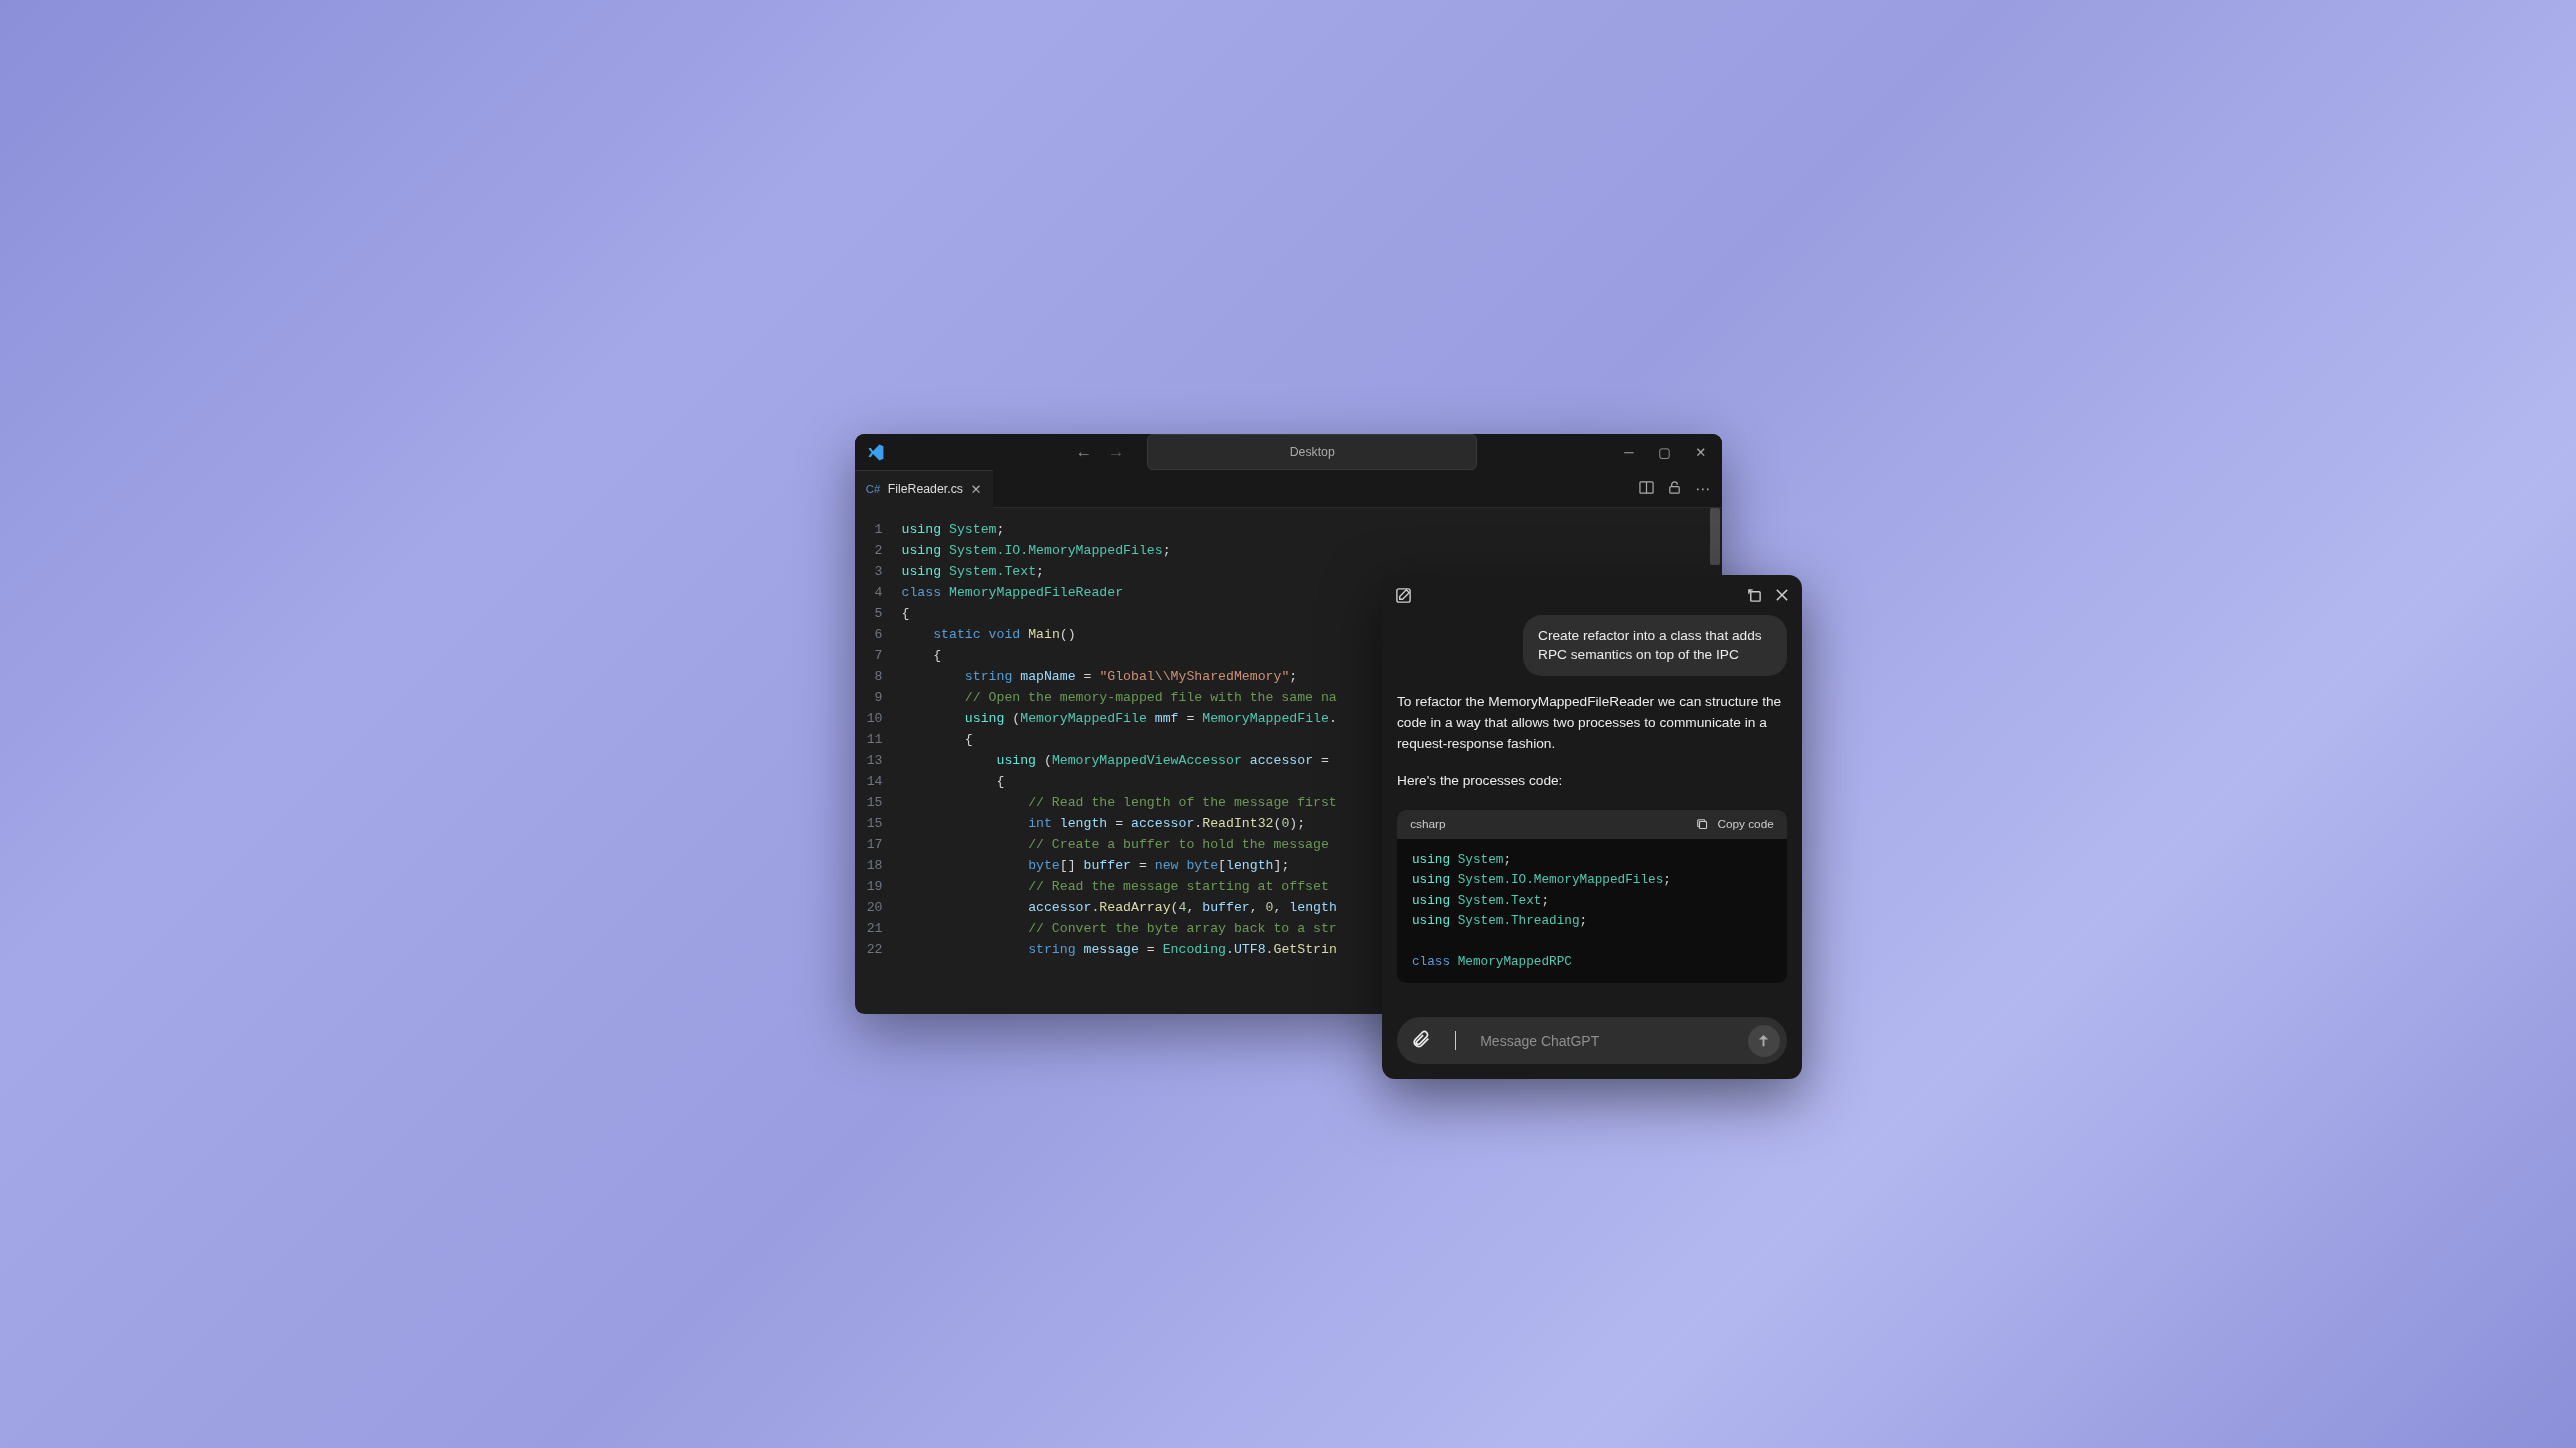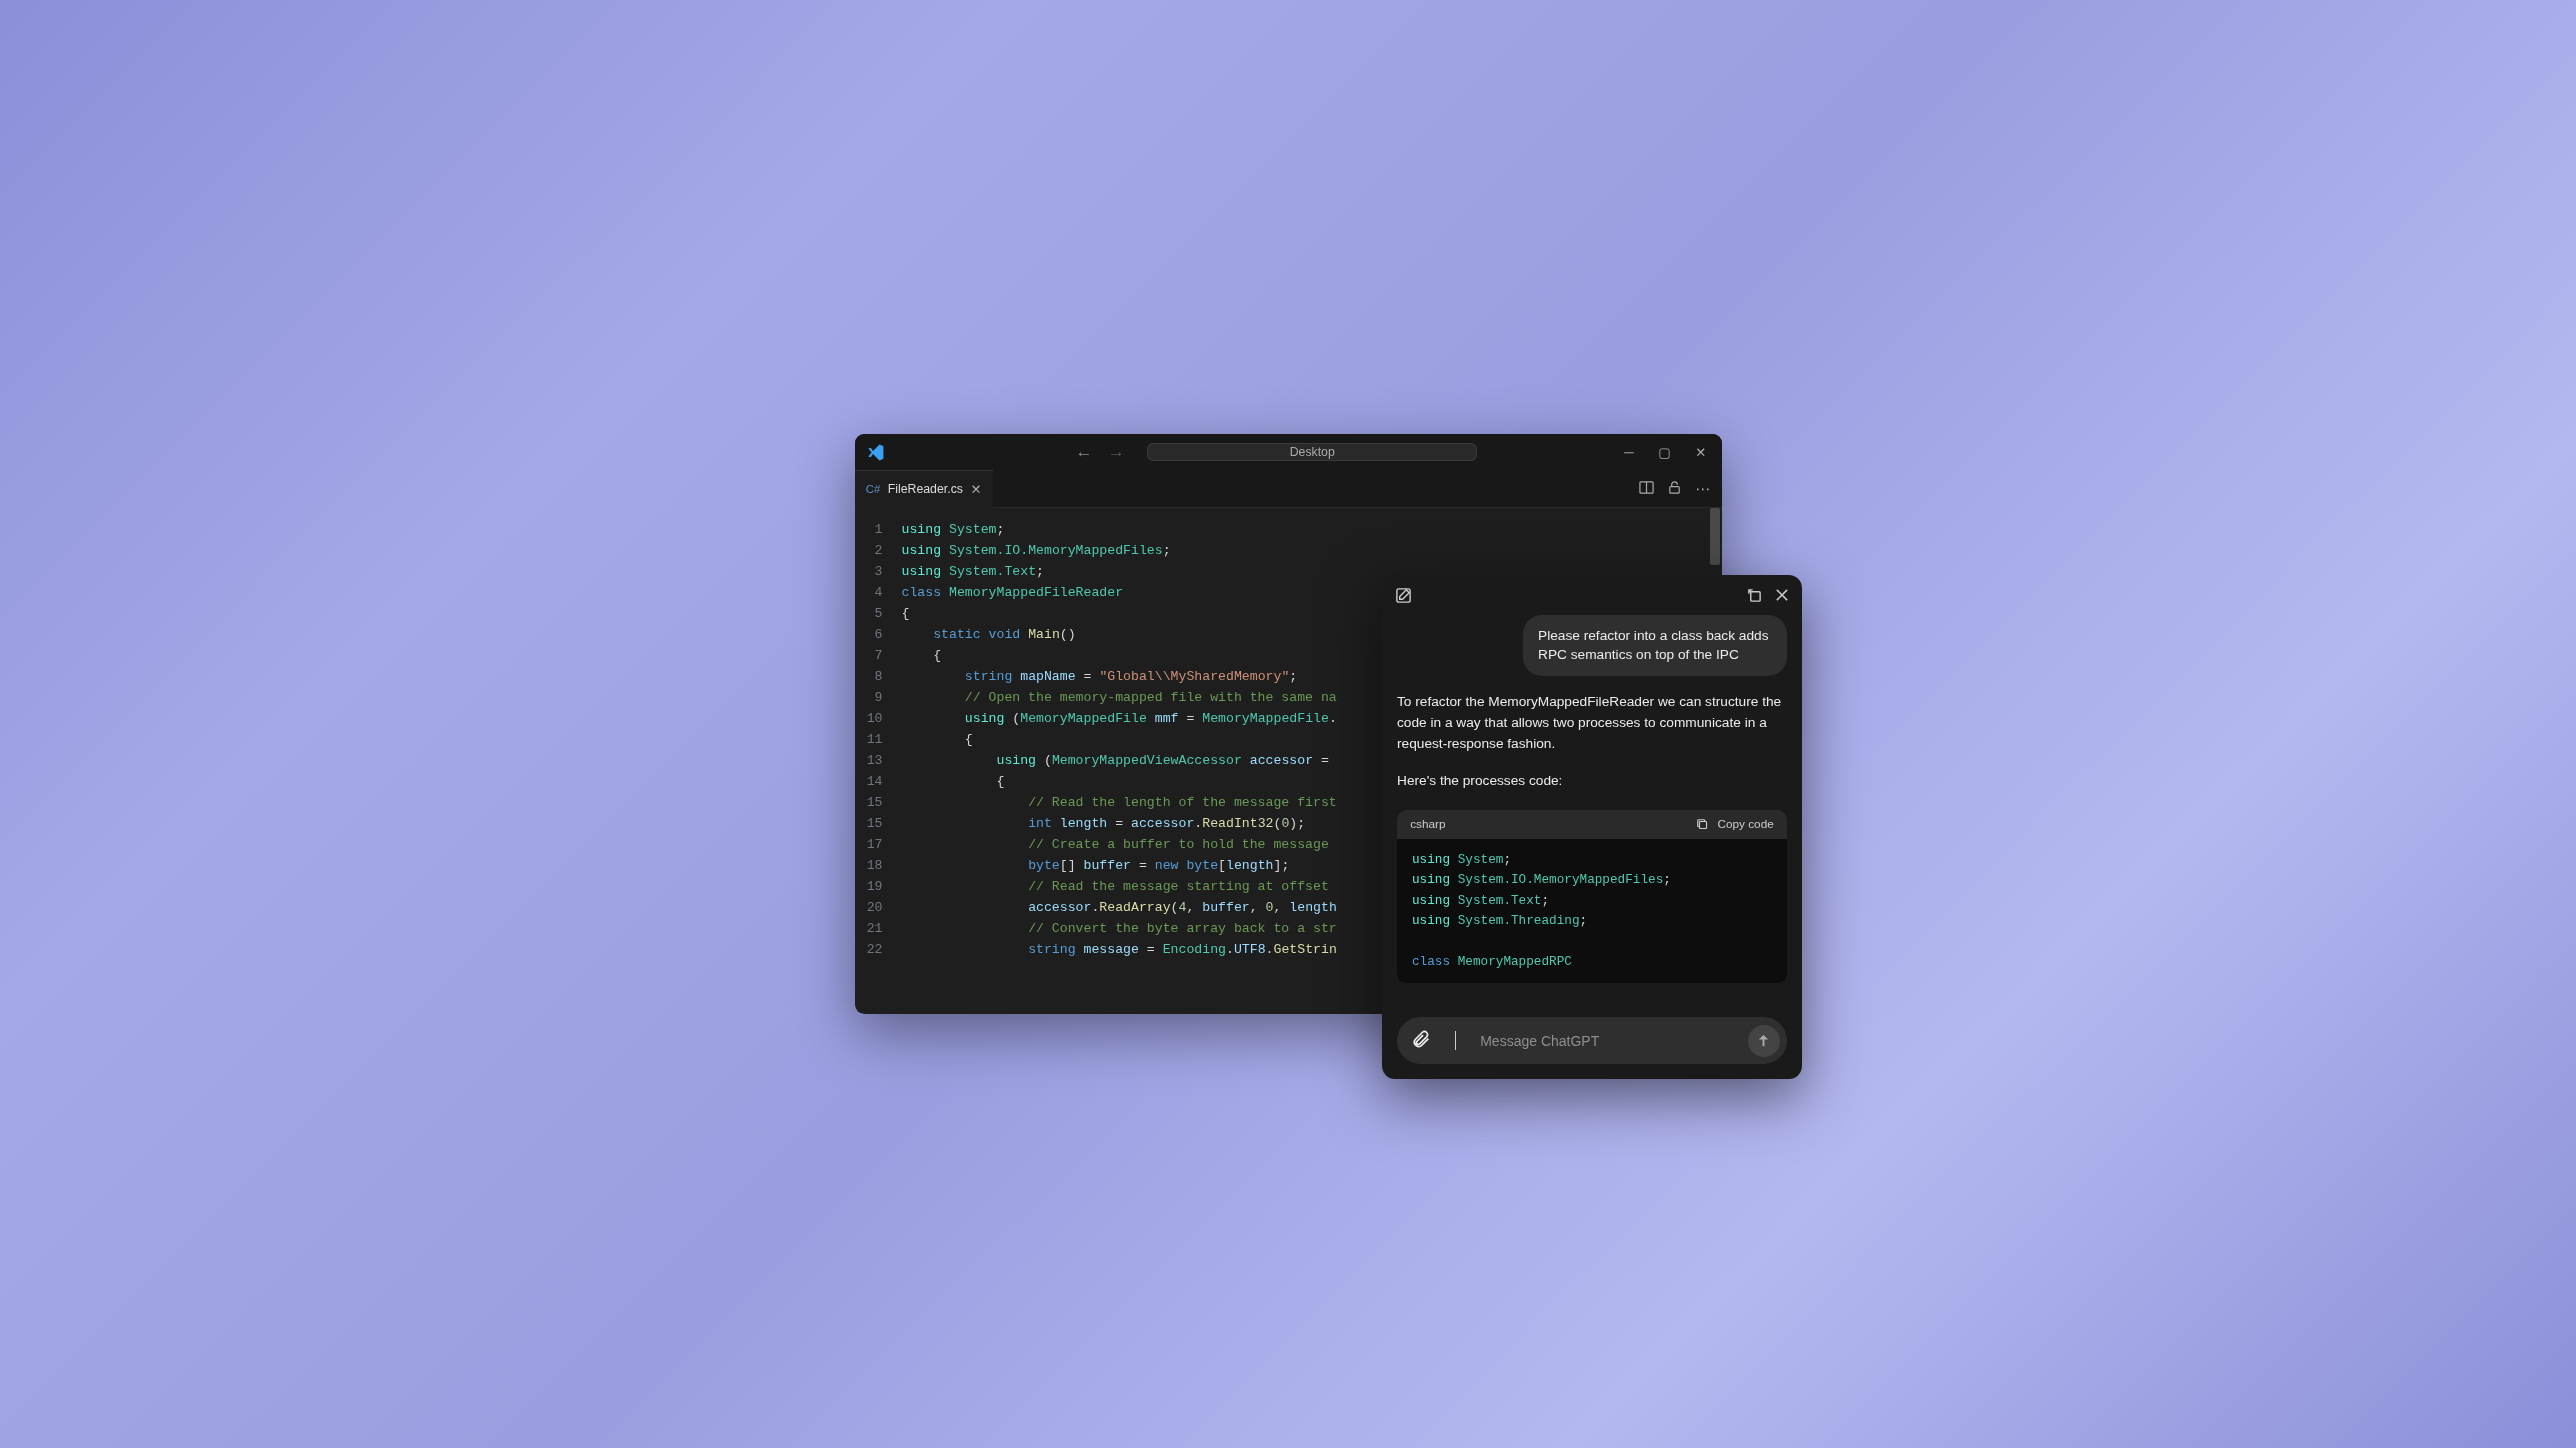--- a/index.html
+++ b/index.html
@@ -32,21 +32,21 @@
 }
 .vscode-logo {
   width: 19px; height: 19px;
   margin-right: 7.5px;
 }
 .nav-arrows { display: flex; gap: 3.8px; margin-left: 170px; }
 .nav-arrow { color: #888; font-size: 17px; padding: 1.9px 5.7px; cursor: pointer; }
 .nav-arrow.disabled { color: #555; }
 .search-box {
   flex: 0 0 330px;
-  height: 18px;
+  height: 36px;
   background: #2a2a2a;
   border: 0.9px solid #3a3a3a;
   border-radius: 5.7px;
   display: flex;
   align-items: center;
   justify-content: center;
   color: #aaa;
   font-size: 12.3px;
   margin-left: 9.4px;
 }
@@ -289,21 +289,21 @@
       </span>
       <span class="chat-icon-btn">
         <svg width="14" height="14" viewBox="0 0 15 15" stroke="#ccc" stroke-width="1.6">
             <line x1="2" y1="2" x2="13" y2="13"></line>
             <line x1="13" y1="2" x2="2" y2="13"></line>
           </svg>
       </span>
     </div>
   </div>
   <div class="chat-body">
-    <div class="user-msg">Please refactor into a class back adds RPC semantics on top of the IPC</div>
+    <div class="user-msg">Create refactor into a class that adds RPC semantics on top of the IPC</div>
     <div class="assistant-text">To refactor the MemoryMappedFileReader we can structure the code in a way that allows two processes to communicate in a request-response fashion.</div>
     <div class="assistant-text">Here's the processes code:</div>
     <div class="code-block">
       <div class="code-block-header">
         <span>csharp</span>
         <div class="copy-code">
           <svg width="12.3" height="12.3" viewBox="0 0 14 14" stroke="#ccc" fill="none" stroke-width="1.3">
               <rect x="4" y="4" width="8" height="8" rx="1"></rect>
               <path d="M4 10H3a1 1 0 01-1-1V3a1 1 0 011-1h6a1 1 0 011 1v1"></path>
             </svg>

